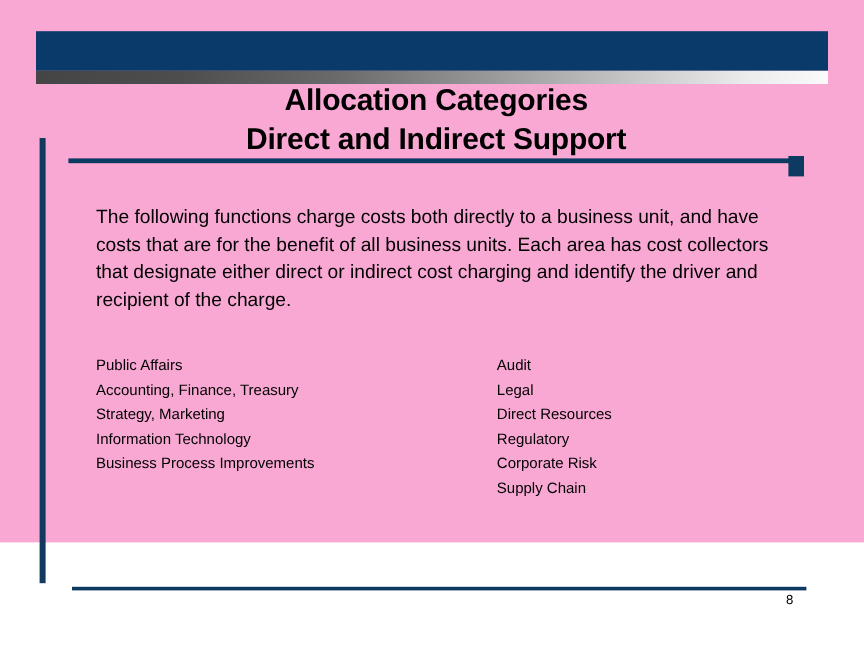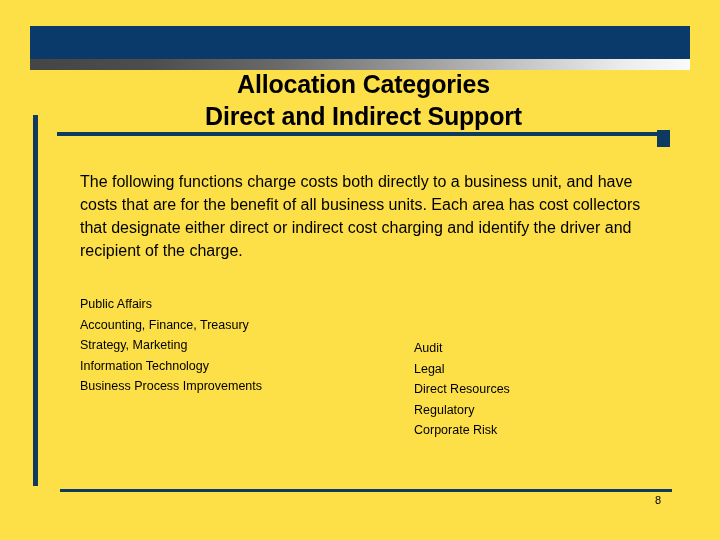--- a/index.html
+++ b/index.html
@@ -9,22 +9,22 @@
   body {
     width: 720px;
     height: 540px;
     background: #ffffff;
     font-family: "Liberation Sans", sans-serif;
     overflow: hidden;
   }
   .slide {
     position: relative;
     width: 720px;
-    height: 540px;
-    background: #fde047;
+    height: 452px;
+    background: #f9a8d4;
   }
 
   
   .banner-blue {
     position: absolute;
     left: 30px;
     top: 26px;
     width: 660px;
     height: 33px;
     background: #0a3a69;
@@ -104,21 +104,21 @@
     left: 80px;
     top: 294px;
     width: 580px;
     height: 150px;
   }
   .col {
     position: absolute;
     top: 0;
   }
   .col-left  { left: 0px;   width: 330px; }
-  .col-right { left: 334px; width: 240px; margin-top: 44px; }
+  .col-right { left: 334px; width: 240px; }
   .col ul {
     list-style: none;
     margin: 0;
     padding: 0;
   }
   .col li {
     color: #000000;
     font-size: 12.5px;
     line-height: 20.5px;
     white-space: nowrap;
@@ -188,20 +188,21 @@
         <li>Business Process Improvements</li>
       </ul>
     </div>
     <div class="col col-right">
       <ul>
         <li>Audit</li>
         <li>Legal</li>
         <li>Direct Resources</li>
         <li>Regulatory</li>
         <li>Corporate Risk</li>
+        <li>Supply Chain</li>
       </ul>
     </div>
   </div>
 
   <div class="rule-bottom"></div>
 
 
   <div class="page-number">8</div>
 
 </div>

